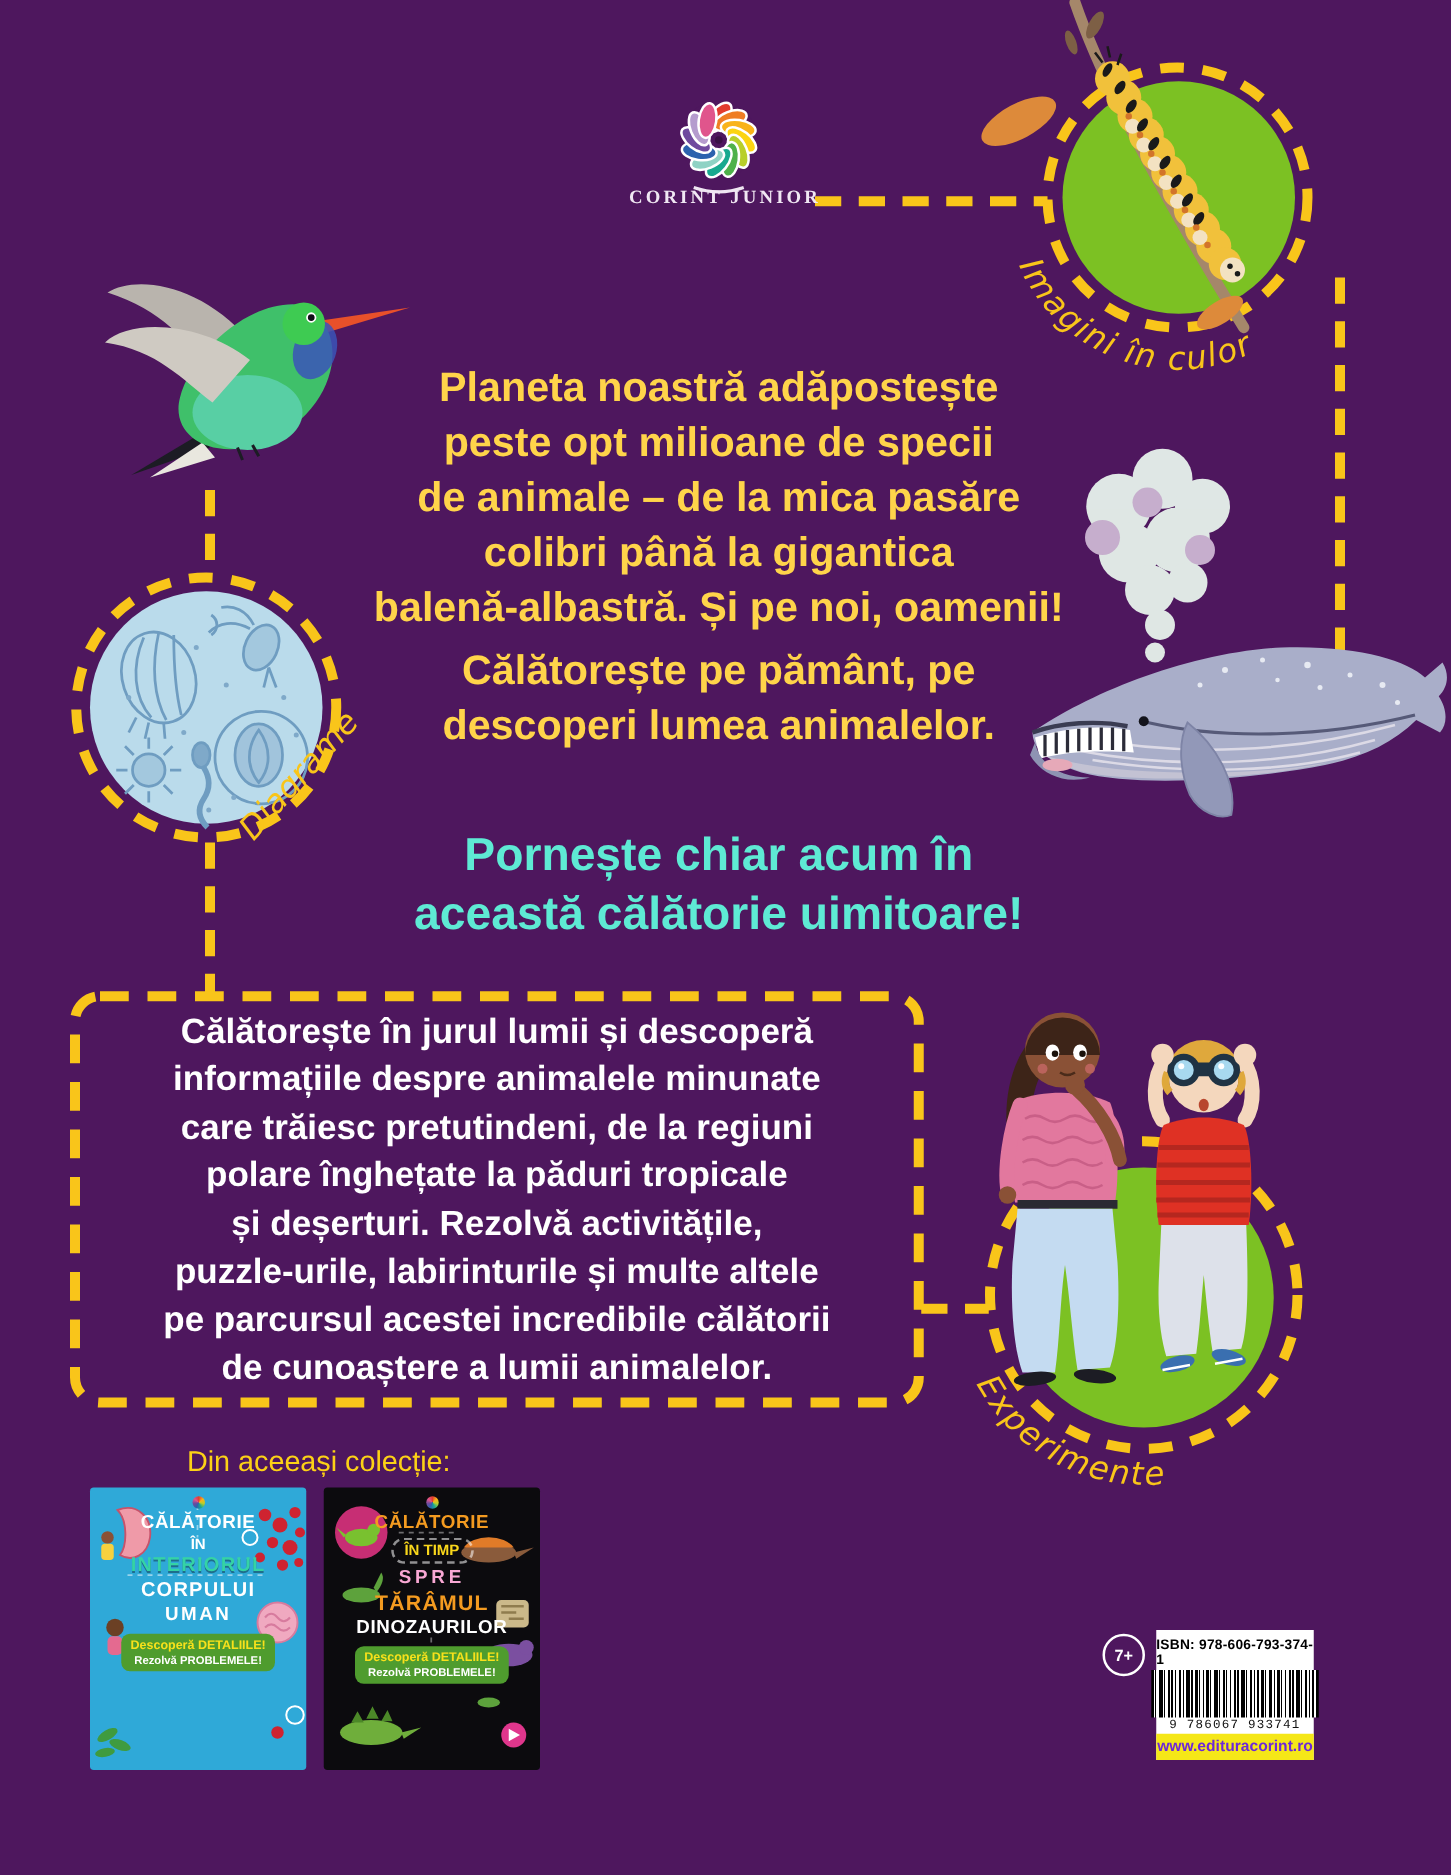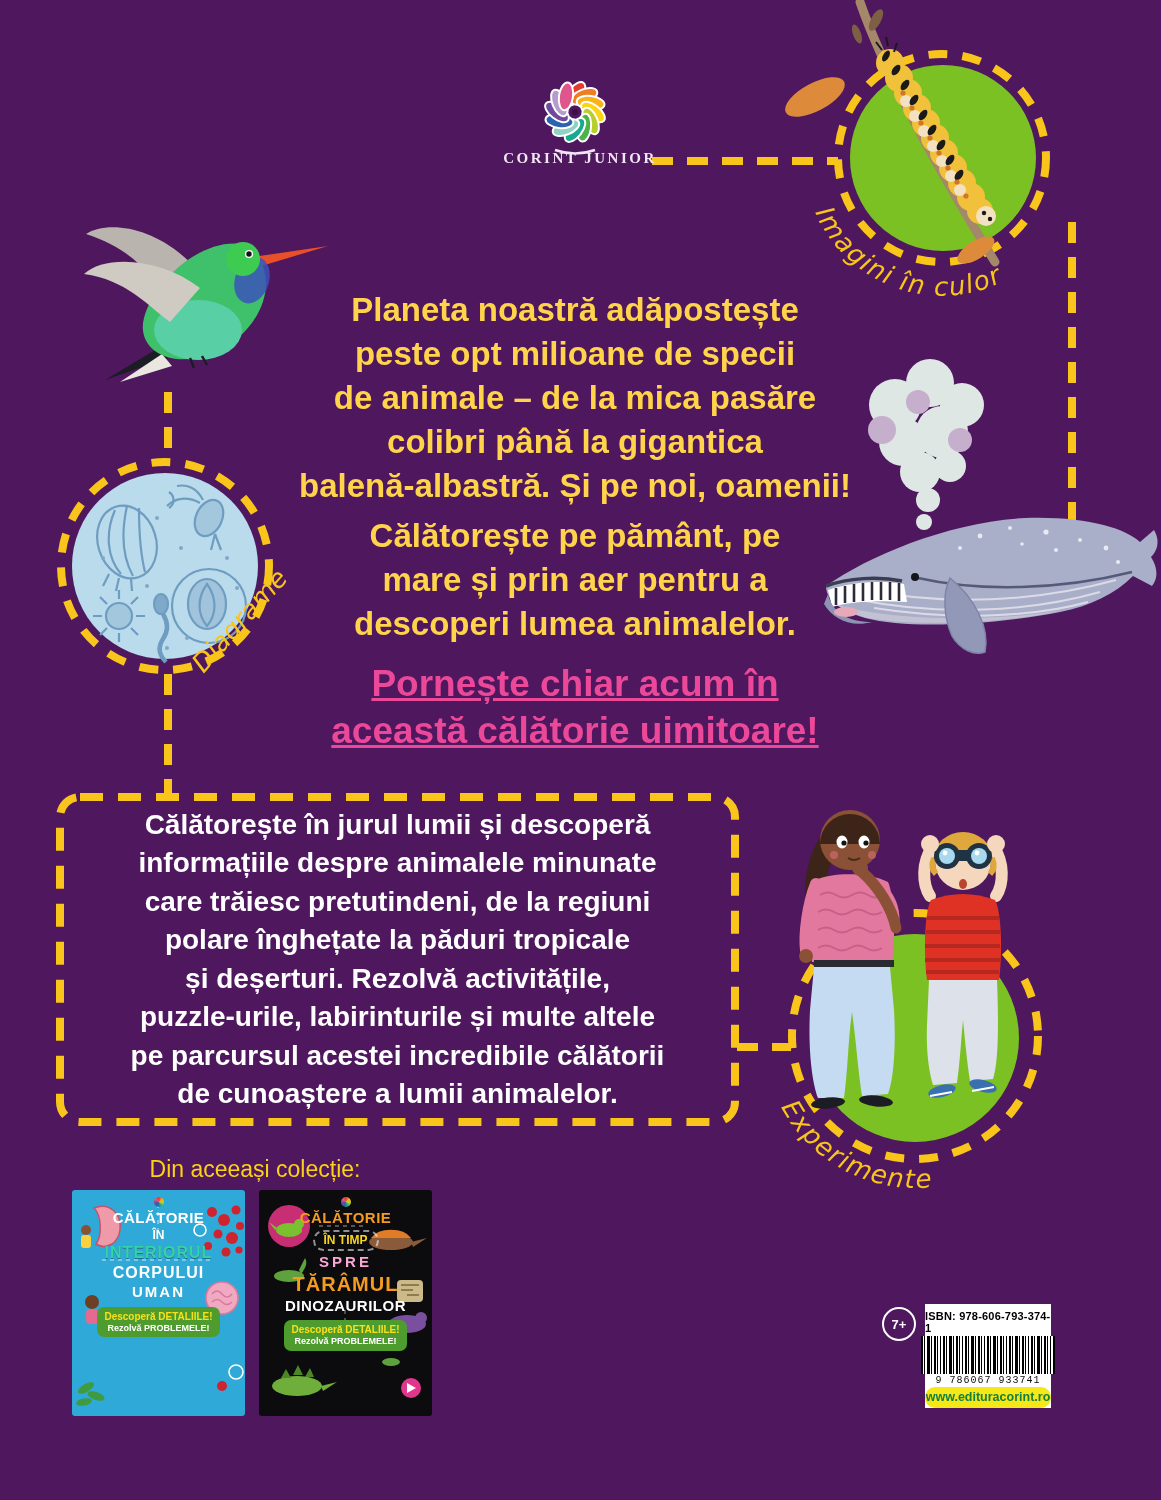--- a/index.html
+++ b/index.html
@@ -12,21 +12,21 @@
   .connect{position:absolute;left:0;top:0;z-index:1;pointer-events:none;}
   .illus{position:absolute;z-index:3;}
   .txt{position:absolute;z-index:4;text-align:center;}
 
   .brand-name{
     z-index:4;width:190px;text-align:center;
     font-family:"Liberation Serif",serif;font-size:15px;letter-spacing:2.5px;
     color:#f0e7f3;font-weight:600;
   }
   .para{color:#ffd44a;font-weight:bold;font-size:33px;line-height:44px;}
-  .cta{color:#ec4899;font-weight:bold;font-size:37px;line-height:47px;text-decoration:underline;}
+  .cta{color:#5eead4;font-weight:bold;font-size:37px;line-height:47px;}
   .boxtext{
     left:60px;top:797px;width:675px;height:325px;z-index:4;
     display:flex;flex-direction:column;justify-content:center;
     color:#ffffff;font-weight:bold;font-size:28px;line-height:38.5px;text-align:center;
   }
   .label-curved{font-family:"DejaVu Sans",sans-serif;font-style:italic;font-size:26px;fill:#f9c51a;}
   .label-diag{
     z-index:4;color:#f9c51a;font-family:"DejaVu Sans",sans-serif;font-style:italic;font-size:26px;
     transform:rotate(-48deg);transform-origin:left bottom;white-space:nowrap;
   }
@@ -42,21 +42,21 @@
   .bt{font-weight:bold;color:#fff;line-height:1.25;}
   .b1-t1{font-size:15px;letter-spacing:.5px;}
   .b1-t2{font-size:12px;}
   .b1-t3{font-size:16px;color:#35d3a5;letter-spacing:1px;text-shadow:0 1px 0 rgba(0,0,0,.35);}
   .b1-t4{font-size:16px;letter-spacing:1px;}
   .b1-t5{font-size:15px;letter-spacing:2px;}
   .b2-t1{font-size:15px;color:#f49b20;letter-spacing:.5px;}
   .b2-t2{display:inline-block;font-size:12px;color:#f8d61b;border:2px dashed rgba(255,255,255,.55);
          border-radius:11px;padding:1px 9px;margin:2px 0;}
   .b2-t3{font-size:15px;color:#f9a8d4;letter-spacing:3px;}
-  .b2-t4{font-size:20px;color:#f49b20;letter-spacing:1px;}
+  .b2-t4{font-size:17px;color:#f49b20;letter-spacing:1px;}
   .b2-t5{font-size:15px;letter-spacing:.5px;}
   .badge-pill{display:inline-block;background:#4f9c2e;border-radius:7px;padding:3px 7px;margin-top:5px;}
   .badge-pill .l1{font-size:10px;font-weight:bold;color:#f8e11b;line-height:1.3;}
   .badge-pill .l2{font-size:9px;font-weight:bold;color:#ffffff;line-height:1.3;}
 
   .age-badge{
     z-index:4;left:882px;top:1307px;width:30px;height:30px;border:2.5px solid #fff;border-radius:50%;
     color:#fff;font-weight:bold;font-size:13px;display:flex;align-items:center;justify-content:center;
   }
   .isbn-box{
@@ -65,22 +65,22 @@
   }
   .isbn-label{font-size:11px;font-weight:bold;color:#000;margin-top:6px;letter-spacing:.2px;}
   .barcode{
     width:134px;height:38px;margin-top:2px;
     background:repeating-linear-gradient(90deg,
       #000 0 2px,#fff 2px 3px,#000 3px 4px,#fff 4px 6px,#000 6px 9px,#fff 9px 10px,
       #000 10px 11px,#fff 11px 13px,#000 13px 15px,#fff 15px 16px,#000 16px 17px,
       #fff 17px 19px,#000 19px 20px,#fff 20px 22px);
   }
   .barcode-digits{font-family:"Liberation Mono",monospace;font-size:10px;color:#111;letter-spacing:1px;margin-top:1px;}
-  .site-strip{margin-top:auto;width:100%;height:21px;background:#f5e718;color:#15803d;
-    font-weight:bold;font-size:12.5px;text-align:center;line-height:21px;border-radius:10px;}
+  .site-strip{margin-top:auto;width:100%;height:21px;background:#f5e718;color:#6d28d9;
+    font-weight:bold;font-size:12.5px;text-align:center;line-height:21px;}
 </style>
 </head>
 <body>
 
 <div class="page">
 
   <svg class="connect" width="1161" height="1500" viewBox="0 0 1161 1500">
     <g stroke="#f9c51a" stroke-width="8" fill="none">
       <line x1="652" y1="161" x2="838" y2="161" stroke-dasharray="21 14"></line>
       <circle cx="942" cy="158" r="104" stroke-dasharray="19 15"></circle>
@@ -347,21 +347,20 @@
 
   <div class="txt para" style="left:245px;top:288px;width:660px;">
     <div>Planeta noastră adăpostește</div>
     <div>peste opt milioane de specii</div>
     <div>de animale – de la mica pasăre</div>
     <div>colibri până la gigantica</div>
     <div>balenă-albastră. Și pe noi, oamenii!</div>
   </div>
   <div class="txt para" style="left:280px;top:514px;width:590px;">
     <div>Călătorește pe pământ, pe</div>
-    <div>mare și prin aer pentru a</div>
     <div>descoperi lumea animalelor.</div>
   </div>
   <div class="txt cta" style="left:245px;top:660px;width:660px;">
     <div>Pornește chiar acum în</div>
     <div>această călătorie uimitoare!</div>
   </div>
 
   <div class="abs boxtext">
     <div>Călătorește în jurul lumii și descoperă</div>
     <div>informațiile despre animalele minunate</div>

